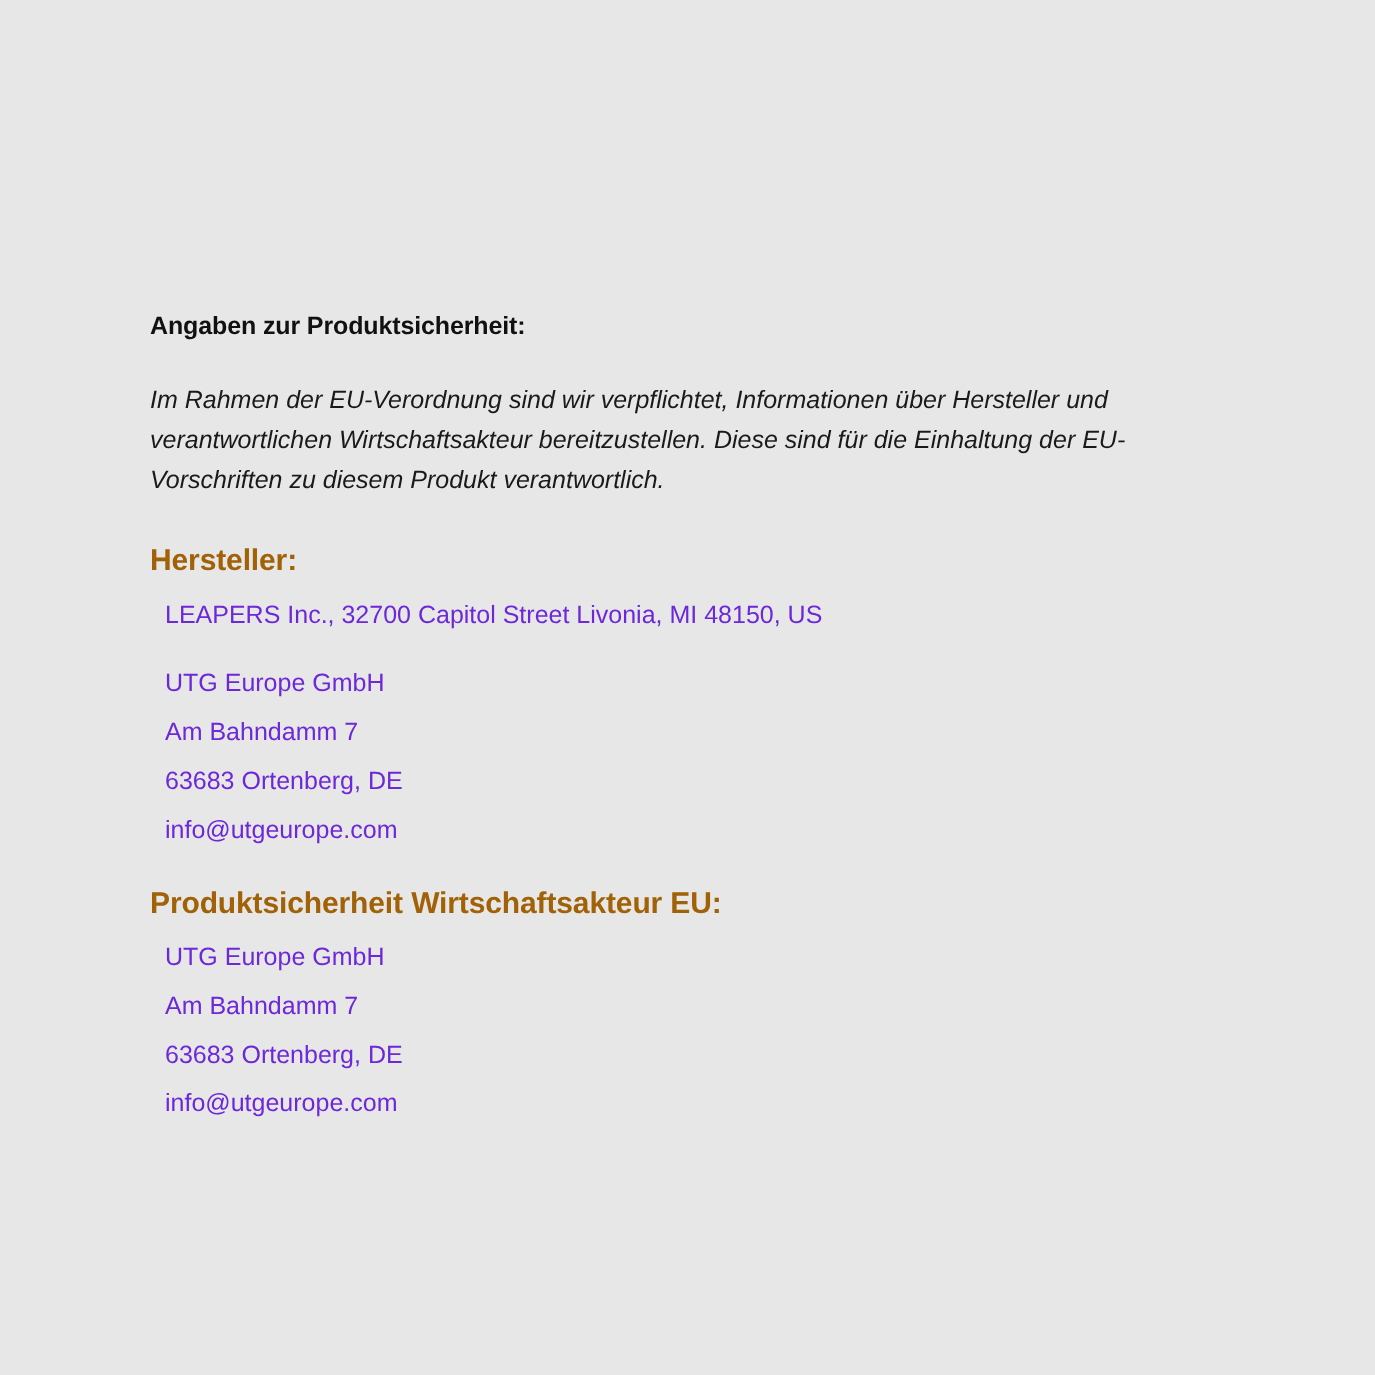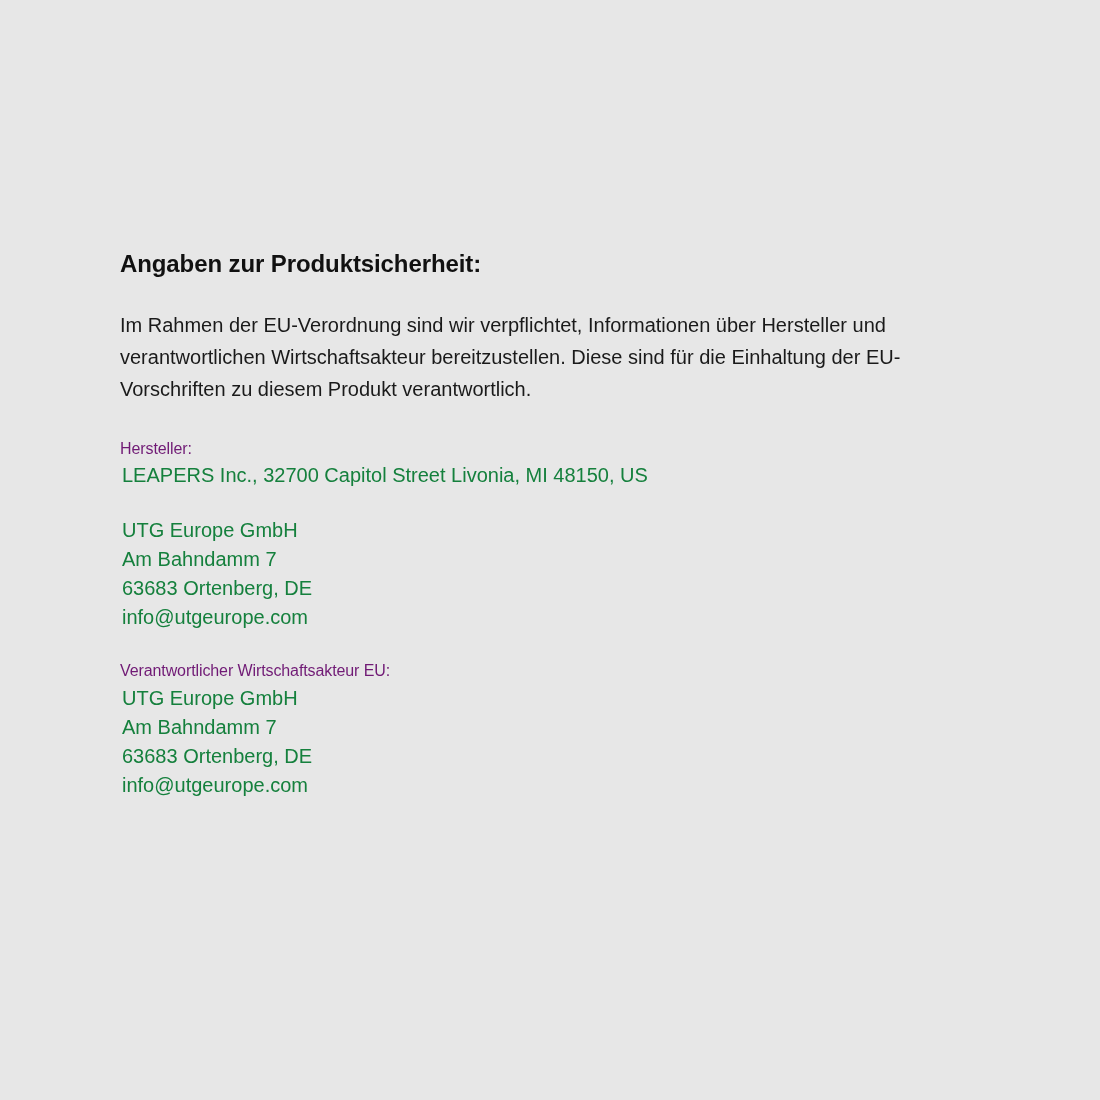--- a/index.html
+++ b/index.html
@@ -15,55 +15,56 @@
     overflow: hidden;
   }
   .page {
     position: relative;
     width: 1100px;
     height: 1100px;
     box-sizing: border-box;
     padding: 248px 120px 0 120px;
   }
   .doc-title {
-    font-size: 24px;
+    font-size: 20px;
     font-weight: 700;
     letter-spacing: -0.1px;
     line-height: 1.3;
     margin: 0 0 30px 0;
     color: #111111;
   }
   .intro {
     font-size: 20px;
     font-weight: 400;
     line-height: 1.6;
     margin: 0 0 32px 0;
     max-width: 860px;
     color: #1a1a1a;
+    font-style: italic;
   }
   .block {
     margin: 0 0 28px 0;
   }
   .block:last-child {
     margin-bottom: 0;
   }
   .block-heading {
-    font-size: 16px;
-    font-weight: 400;
+    font-size: 24px;
+    font-weight: 700;
     line-height: 1.45;
     margin: 0 0 1px 0;
-    color: #701a75;
+    color: #a16207;
     letter-spacing: -0.1px;
   }
   .block-line {
     font-size: 20px;
     font-weight: 400;
     line-height: 1.35;
-    margin: 2px;
-    color: #15803d;
+    margin: 12px;
+    color: #6d28d9;
   }
 </style>
 </head>
 <body>
 
 <div class="page">
 
   <h1 class="doc-title">Angaben zur Produktsicherheit:</h1>
 
   <p class="intro">Im Rahmen der EU-Verordnung sind wir verpflichtet, Informationen über Hersteller und verantwortlichen Wirtschaftsakteur bereitzustellen. Diese sind für die Einhaltung der EU-Vorschriften zu diesem Produkt verantwortlich.</p>
@@ -74,20 +75,20 @@
   </div>
 
   <div class="block">
     <div class="block-line">UTG Europe GmbH</div>
     <div class="block-line">Am Bahndamm 7</div>
     <div class="block-line">63683 Ortenberg, DE</div>
     <div class="block-line">info@utgeurope.com</div>
   </div>
 
   <div class="block">
-    <div class="block-heading">Verantwortlicher Wirtschaftsakteur EU:</div>
+    <div class="block-heading">Produktsicherheit Wirtschaftsakteur EU:</div>
     <div class="block-line">UTG Europe GmbH</div>
     <div class="block-line">Am Bahndamm 7</div>
     <div class="block-line">63683 Ortenberg, DE</div>
     <div class="block-line">info@utgeurope.com</div>
   </div>
 
 </div>
 
 </body></html>

